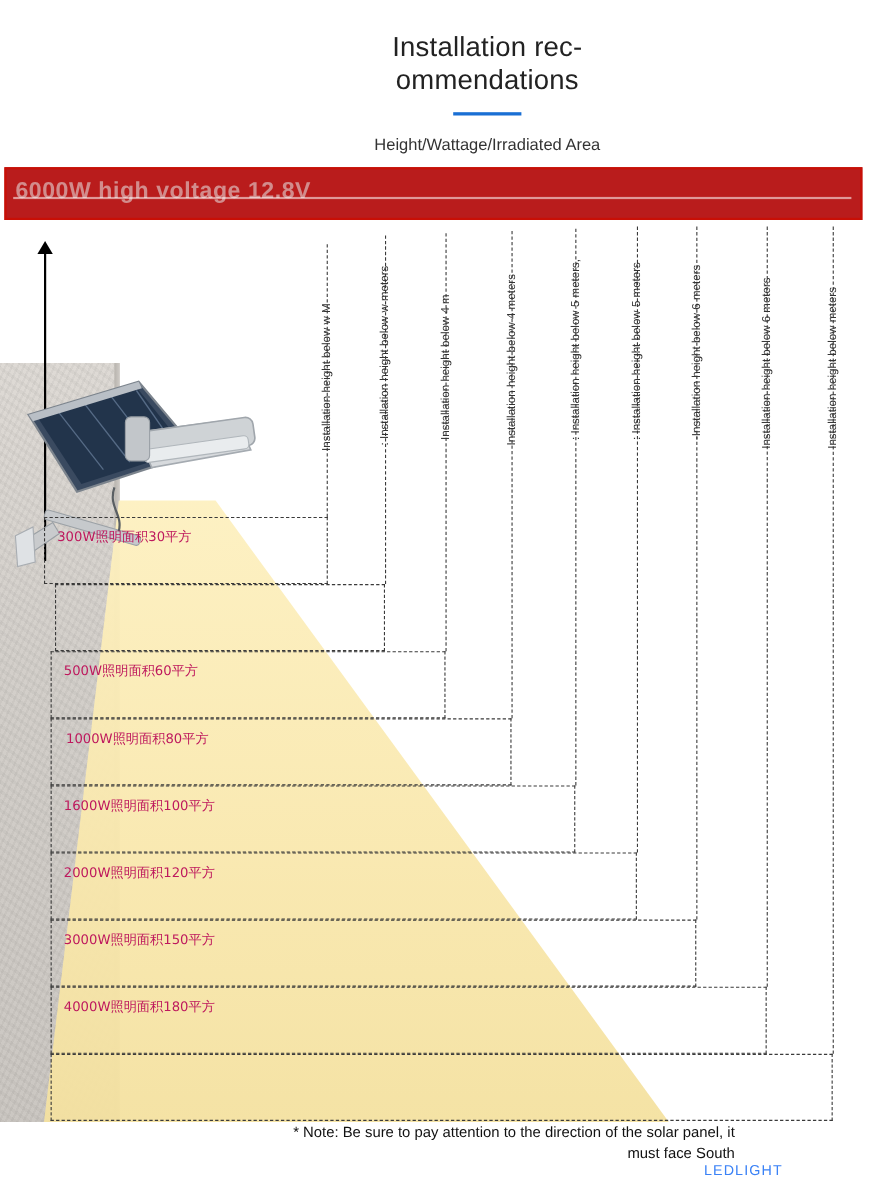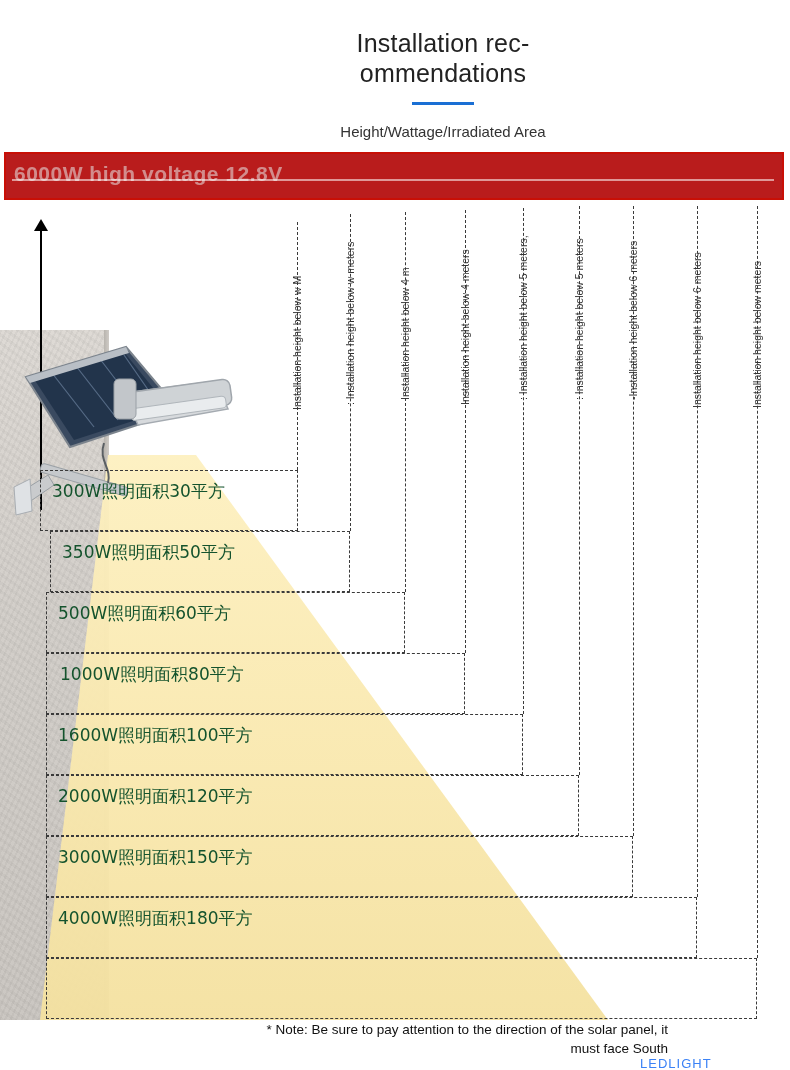--- a/index.html
+++ b/index.html
@@ -155,22 +155,22 @@
   .rows { position: absolute; left: 0; top: 0; width: 790px; height: 820px; }
   .row {
     position: absolute;
     border: 1px dashed #3a3a3a;
     box-sizing: border-box;
     height: 61px;
   }
   .row-label {
     position: absolute;
     left: 52px;
-    font-size: 17px;
-    color: #14532d;
+    font-size: 12px;
+    color: #be185d;
     white-space: nowrap;
     font-family: "DejaVu Sans", "Liberation Sans", sans-serif;
   }
 
   
   .riser {
     position: absolute;
     border-left: 1px dashed #3a3a3a;
     width: 0;
   }
@@ -270,21 +270,20 @@
   </svg>
 
   <div class="rows">
 
     <div class="row" style="left:40px; top:270px; width:258px;"></div>
     <div class="row-label" style="top:280px;">300W照明面积30平方</div>
     <div class="riser" style="left:297px; top:22px; height:248px;"></div>
     <div class="riser-cap" style="left:291px; top:210px;">Installation height below w M</div>
 
     <div class="row" style="left:50px; top:331px; width:300px;"></div>
-    <div class="row-label" style="top:341px; left:62px;">350W照明面积50平方</div>
     <div class="riser" style="left:350px; top:14px; height:317px;"></div>
     <div class="riser-cap two" style="left:344px; top:205px;">: Installation height below w meters</div>
 
     <div class="row" style="left:46px; top:392px; width:359px;"></div>
     <div class="row-label" style="top:402px; left:58px;">500W照明面积60平方</div>
     <div class="riser" style="left:405px; top:12px; height:380px;"></div>
     <div class="riser-cap" style="left:399px; top:200px;">Installation height below 4 m</div>
 
     <div class="row" style="left:46px; top:453px; width:419px;"></div>
     <div class="row-label" style="top:463px; left:60px;">1000W照明面积80平方</div>

